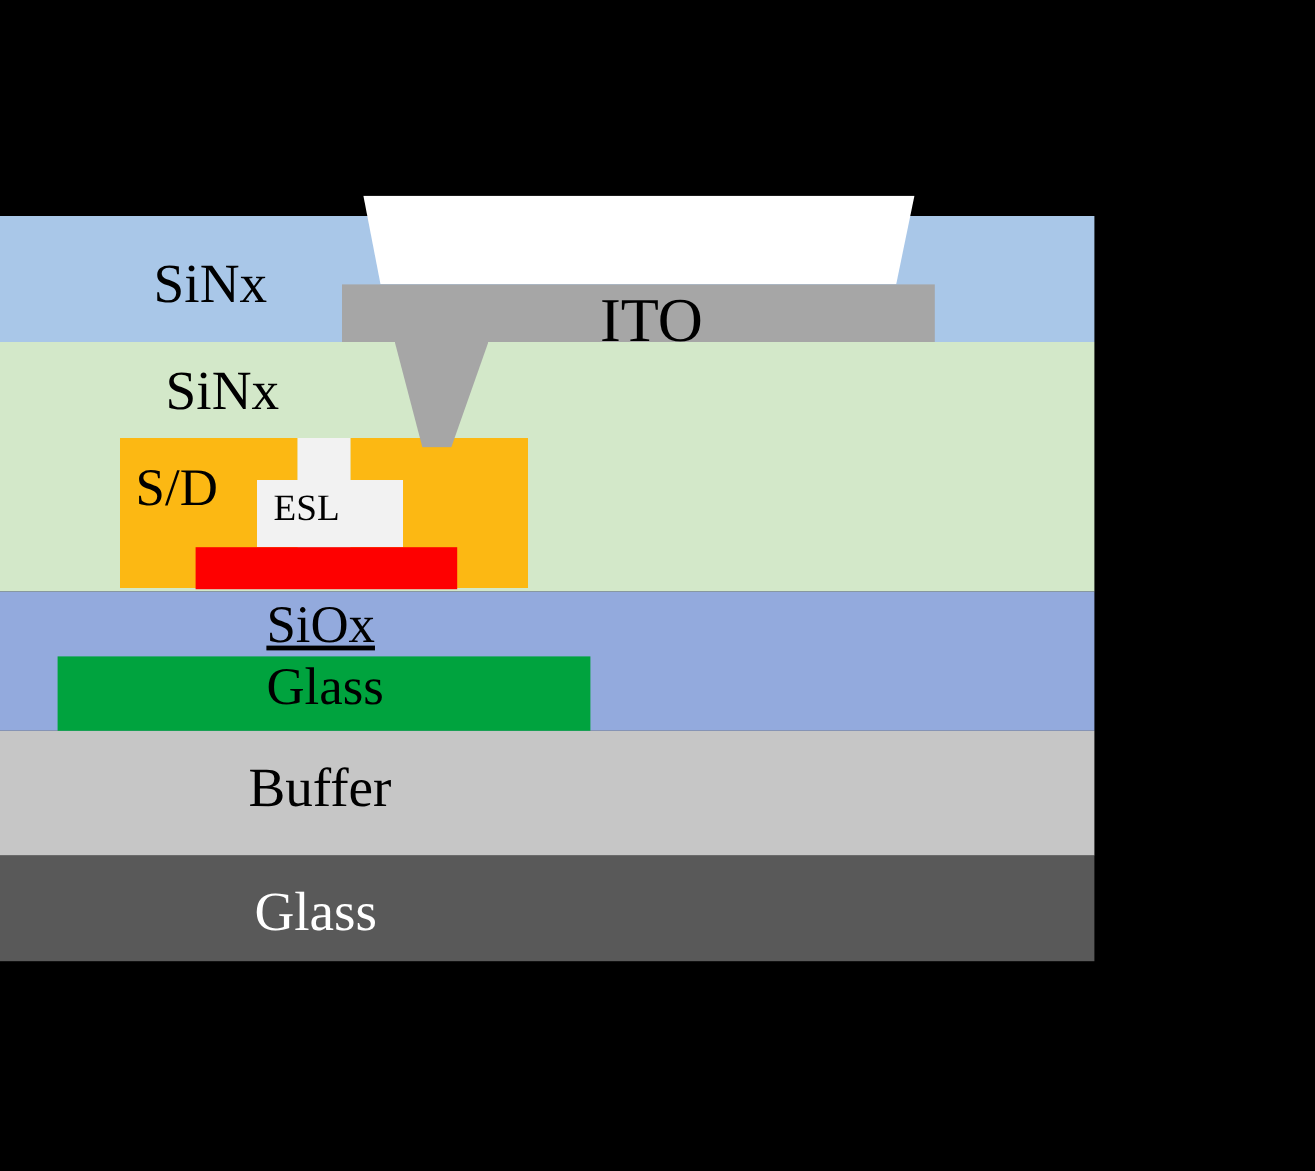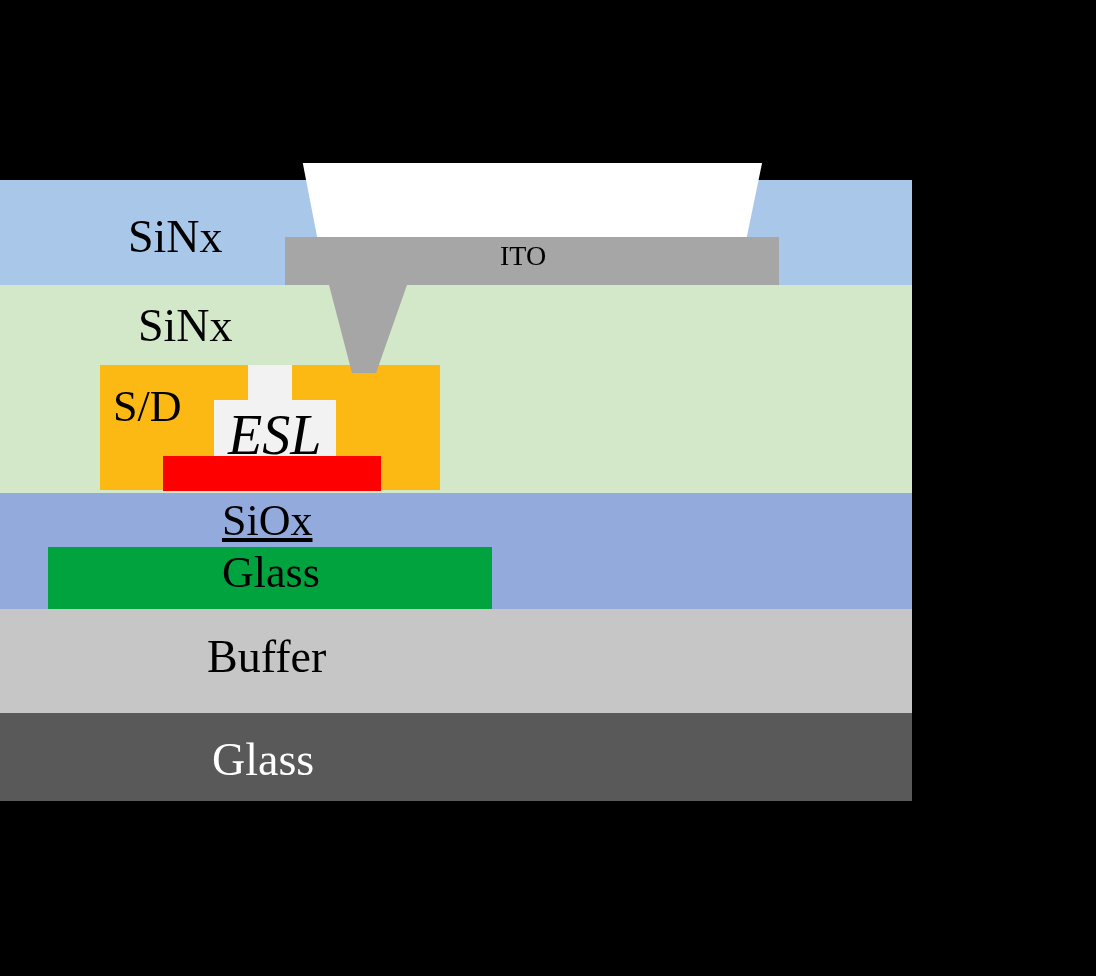--- a/index.html
+++ b/index.html
@@ -58,27 +58,27 @@
   <div class="layer block" style="left: 292px; top: 365px; width: 148px; height: 125px; background-color: rgb(252, 184, 19);"></div>
 
   <div class="layer over" style="left: 214px; top: 365px; width: 122px; height: 91px; clip-path: polygon(27.9% 0%, 63.9% 0%, 63.9% 38.5%, 100% 38.5%, 100% 100%, 0% 100%, 0% 38.5%, 27.9% 38.5%); background-color: rgb(242, 242, 242);"></div>
 
   <div class="layer top4" style="left: 163px; top: 456px; width: 218px; height: 35px; background-color: rgb(254, 0, 0);"></div>
 
   <div class="layer block" style="left: 48px; top: 547px; width: 444px; height: 62px; background-color: rgb(0, 163, 62);"></div>
 
   <div class="lbl" style="left:128px; top:214px;">SiNx</div>
 
-  <div class="lbl" style="left:500px; top:242px; font-size:28px;">ITO</div>
+  <div class="lbl" style="left:500px; top:242px; font-size:52px;">ITO</div>
 
   <div class="lbl" style="left:138px; top:303px;">SiNx</div>
 
   <div class="lbl" style="left:113px; top:385px; font-size:44px;text-align:right;">S/D</div>
 
-  <div class="lbl" style="left:228px; top:407px; font-size:56px;font-style:italic;">ESL</div>
+  <div class="lbl" style="left:228px; top:407px; font-size:31px;">ESL</div>
 
 
   <div class="lbl" style="left:222px; top:499px; font-size:44px;text-decoration:underline;">SiOx</div>
 
   <div class="lbl" style="left:222px; top:551px; font-size:44px;">Glass</div>
 
   <div class="lbl white" style="left:212px; top:737px;">Glass</div>
 
   <div class="lbl" style="left:207px; top:634px;">Buffer</div>
 

